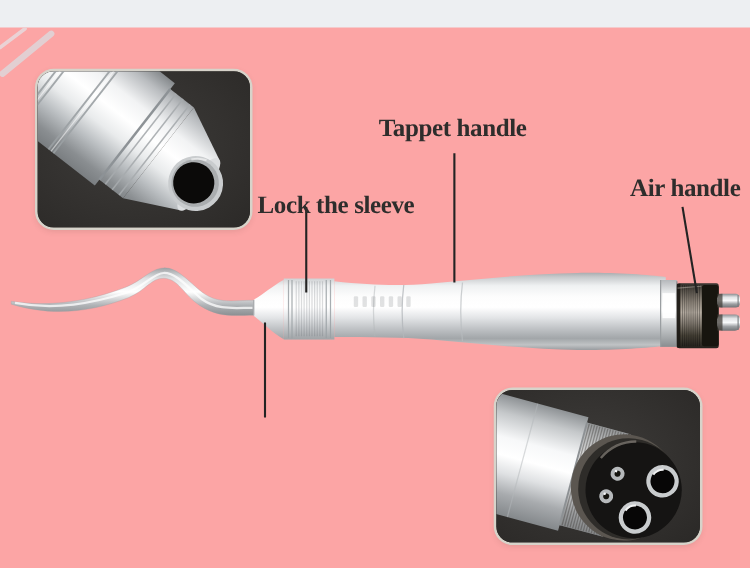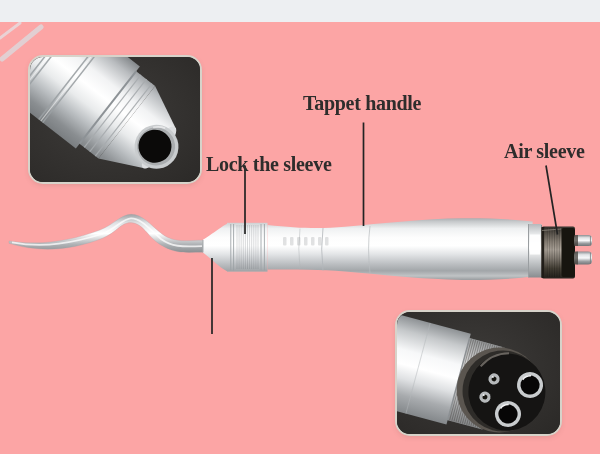--- a/index.html
+++ b/index.html
@@ -288,15 +288,15 @@
           <circle cx="100.1" cy="10.5" r="5.6" fill="#b6b9bb"></circle>
           <circle cx="100.1" cy="10.5" r="2.4" fill="#15140f"></circle>
           <circle cx="98.4" cy="8.8" r="1" fill="#f5f6f7"></circle>
         </g>
       </g>
     </svg>
   </div>
 
   <div class="label lab-tappet">Tappet handle</div>
   <div class="label lab-lock">Lock the sleeve</div>
-  <div class="label lab-air">Air sleeve</div>
+  <div class="label lab-air">Air handle</div>
 
 </div>
 
 </body></html>

